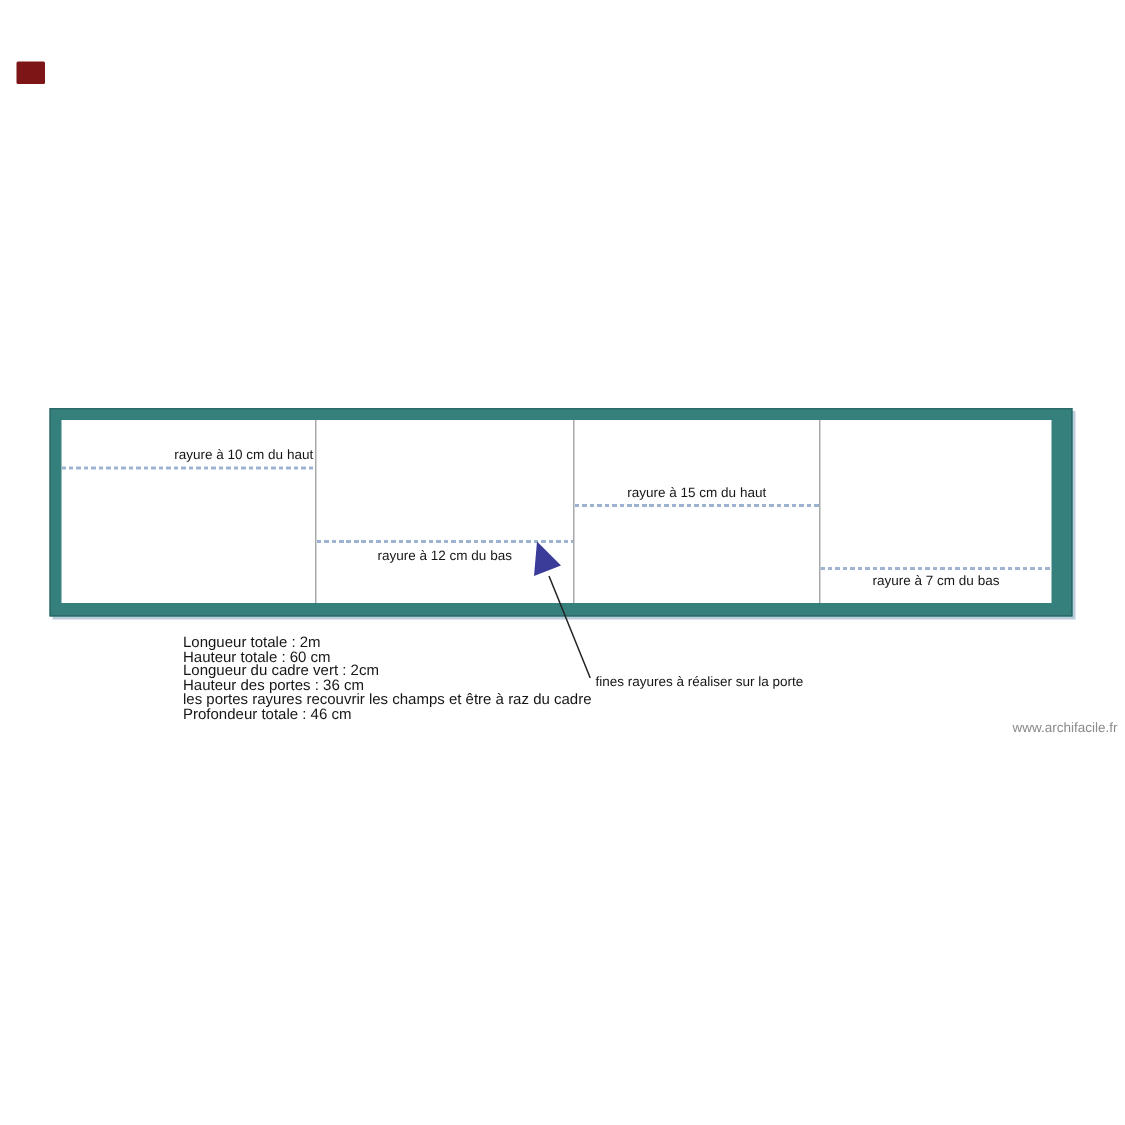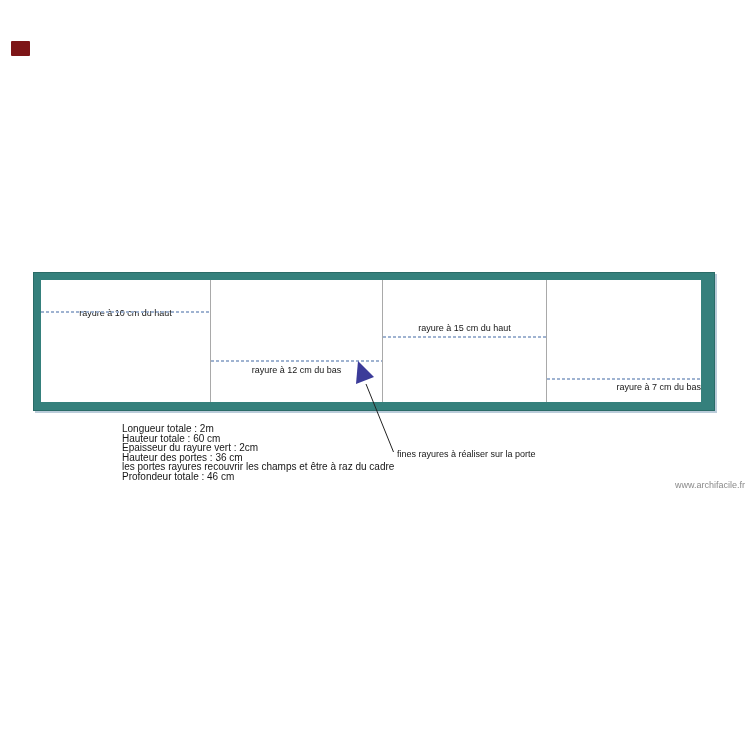--- a/index.html
+++ b/index.html
@@ -48,24 +48,24 @@
   .stripe-1 { top: 31px; }
   .stripe-2 { top: 80px; }
   .stripe-3 { top: 56px; }
   .stripe-4 { top: 98px; }
 
   .stripe-label {
     position: absolute; left: 0; width: 100%;
     text-align: center;
     font-size: 9px; color: #161616; white-space: nowrap;
   }
-  .label-1 { top: 28px; }
+  .label-1 { top: 18px; padding-left: 37px; }
   .label-2 { top: 85px; }
   .label-3 { top: 43px; }
-  .label-4 { top: 102px; text-align: right; }
+  .label-4 { top: 102px; }
 
   
   #arrow-overlay {
     left: 0; top: 0; width: 750px; height: 750px;
     pointer-events: none;
   }
 
   #annotation-text {
     left: 397px; top: 449px;
     font-size: 9px; color: #161616; white-space: nowrap;
@@ -117,19 +117,19 @@
 <svg id="arrow-overlay" class="abs" viewBox="0 0 750 750">
   <line x1="393.5" y1="452" x2="366" y2="384" stroke="#222222" stroke-width="1"></line>
   <polygon points="358,361 356,384 374,377" fill="#3b3b99"></polygon>
 </svg>
 
 <div id="annotation-text" class="abs">fines rayures à réaliser sur la porte</div>
 
 <div id="notes-block" class="abs">
   <div>Longueur totale : 2m</div>
   <div>Hauteur totale : 60 cm</div>
-  <div>Epaisseur du rayure vert : 2cm</div>
+  <div>Longueur du cadre vert : 2cm</div>
   <div>Hauteur des portes : 36 cm</div>
   <div>les portes rayures recouvrir les champs et être à raz du cadre</div>
   <div>Profondeur totale : 46 cm</div>
 </div>
 
 <div id="watermark" class="abs">www.archifacile.fr</div>
 
 </body></html>

